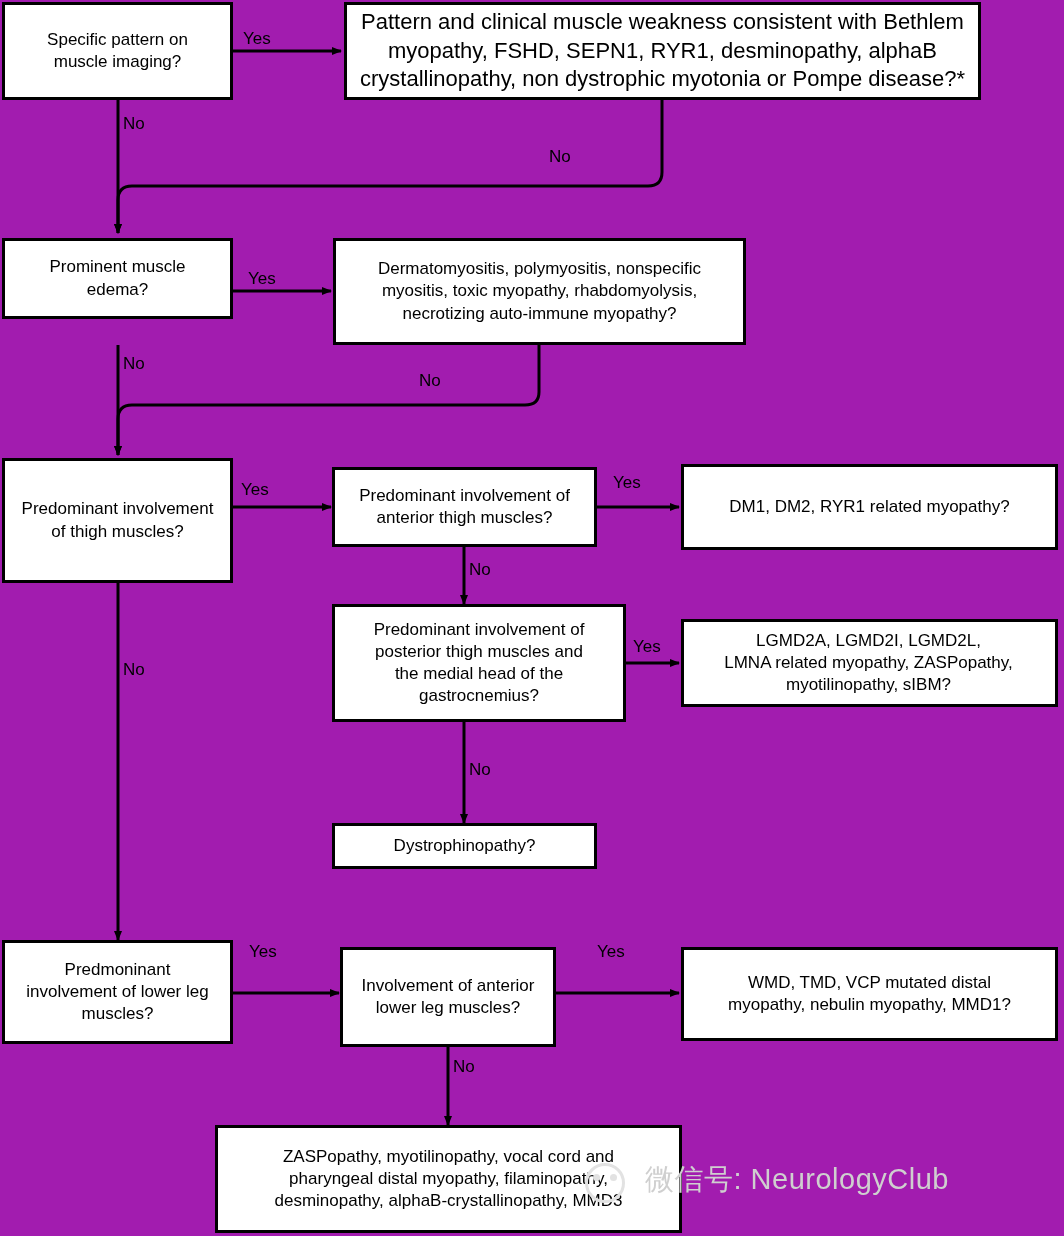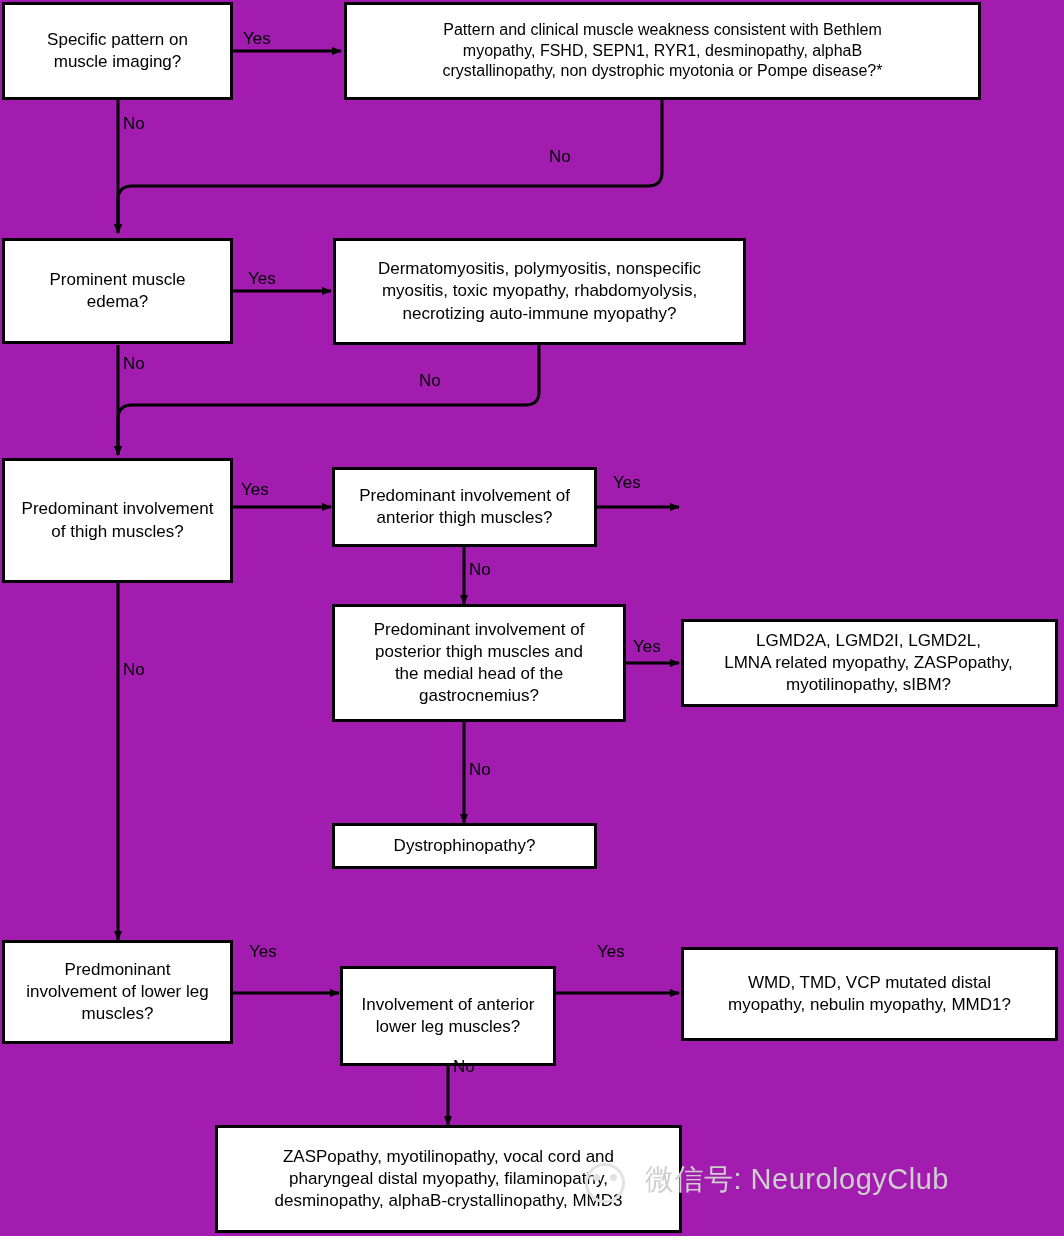--- a/index.html
+++ b/index.html
@@ -127,58 +127,61 @@
 
       <path d="M448,1047 L448,1125" marker-end="url(#arrow)"></path>
 
     </g>
   </svg>
 
   <div class="node-box" style="left:2px; top:2px; width:231px; height:98px;">
     <span class="node-text">Specific pattern on<br>muscle imaging?</span>
   </div>
 
-  <div class="node-box" style="left:344px; top:2px; width:637px; height:98px; font-size:16px;">
+  <div class="node-box" style="left:344px; top:2px; width:637px; height:98px; font-size:22px;">
     <span class="node-text">Pattern and clinical muscle weakness consistent with Bethlem<br>myopathy, FSHD, SEPN1, RYR1, desminopathy, alphaB<br>crystallinopathy, non dystrophic myotonia or Pompe disease?*</span>
   </div>
 
-  <div class="node-box" style="left:2px; top:238px; width:231px; height:106px;">
+  <div class="node-box" style="left:2px; top:238px; width:231px; height:81px;">
     <span class="node-text">Prominent muscle<br>edema?</span>
   </div>
 
   <div class="node-box" style="left:333px; top:238px; width:413px; height:107px;">
     <span class="node-text">Dermatomyositis, polymyositis, nonspecific<br>myositis, toxic myopathy, rhabdomyolysis,<br>necrotizing auto-immune myopathy?</span>
   </div>
 
   <div class="node-box" style="left:2px; top:458px; width:231px; height:125px;">
     <span class="node-text">Predominant involvement<br>of thigh muscles?</span>
   </div>
 
   <div class="node-box" style="left:332px; top:467px; width:265px; height:80px;">
     <span class="node-text">Predominant involvement of<br>anterior thigh muscles?</span>
   </div>
 
+  <div class="node-box" style="left:681px; top:464px; width:377px; height:86px;">
+    <span class="node-text">DM1, DM2, RYR1 related myopathy?</span>
+  </div>
 
   <div class="node-box" style="left:332px; top:604px; width:294px; height:118px;">
     <span class="node-text">Predominant involvement of<br>posterior thigh muscles and<br>the medial head of the<br>gastrocnemius?</span>
   </div>
 
   <div class="node-box" style="left:681px; top:619px; width:377px; height:88px;padding-left:6px;">
     <span class="node-text">LGMD2A, LGMD2I, LGMD2L,<br>LMNA related myopathy, ZASPopathy,<br>myotilinopathy, sIBM?</span>
   </div>
 
   <div class="node-box" style="left:332px; top:823px; width:265px; height:46px;">
     <span class="node-text">Dystrophinopathy?</span>
   </div>
 
   <div class="node-box" style="left:2px; top:940px; width:231px; height:104px;">
     <span class="node-text">Predmoninant<br>involvement of lower leg<br>muscles?</span>
   </div>
 
-  <div class="node-box" style="left:340px; top:947px; width:216px; height:100px;margin-top:19px;">
+  <div class="node-box" style="left:340px; top:947px; width:216px; height:100px;">
     <span class="node-text">Involvement of anterior<br>lower leg muscles?</span>
   </div>
 
   <div class="node-box" style="left:681px; top:947px; width:377px; height:94px;">
     <span class="node-text">WMD, TMD, VCP mutated distal<br>myopathy, nebulin myopathy, MMD1?</span>
   </div>
 
   <div class="node-box" style="left:215px; top:1125px; width:467px; height:108px;">
     <span class="node-text">ZASPopathy, myotilinopathy, vocal cord and<br>pharyngeal distal myopathy, filaminopathy,<br>desminopathy, alphaB-crystallinopathy, MMD3</span>
   </div>

